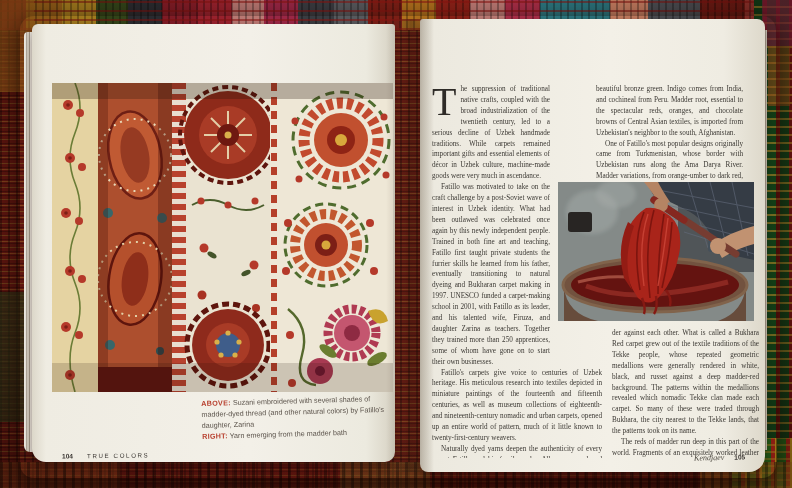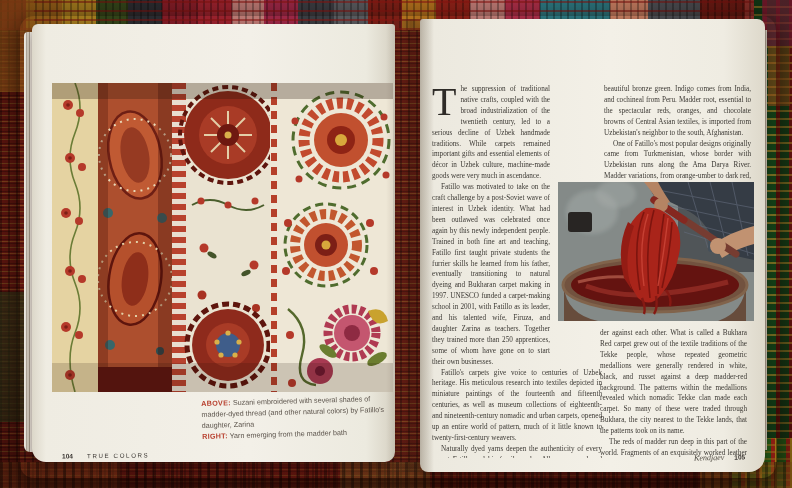--- a/index.html
+++ b/index.html
@@ -70,22 +70,22 @@
   .footer-right .pagenum{font-weight:bold;}
 
   
   .col{position:absolute;font-family:"Liberation Serif",serif;font-size:7.2px;line-height:10.9px;
        color:#3b3833;text-align:justify;overflow:hidden;}
   .col p{margin:0;}
   .col p + p{text-indent:9px;}
   .col-left{left:12px;top:65px;width:170px;height:374px;}
   .notch{float:right;width:52px;height:164px;margin-top:98px;}
   .dropcap{float:left;font-size:40px;line-height:32px;padding:2px 4px 0 0;color:#2e2b27;font-family:"Liberation Serif",serif;}
-  .col-right-top{left:184px;top:65px;width:147px;height:99px;}
-  .col-right-bottom{left:180px;top:309px;width:147px;height:130px;}
+  .col-right-top{left:176px;top:65px;width:147px;height:99px;}
+  .col-right-bottom{left:192px;top:309px;width:147px;height:130px;}
   .dyephoto{position:absolute;left:138px;top:163px;width:196px;height:139px;display:block;}
 </style>
 </head>
 <body>
 
 <div class="scene">
 
   <div class="rug">
     <div class="rug-top"></div>
     <div class="rug-right"></div>

